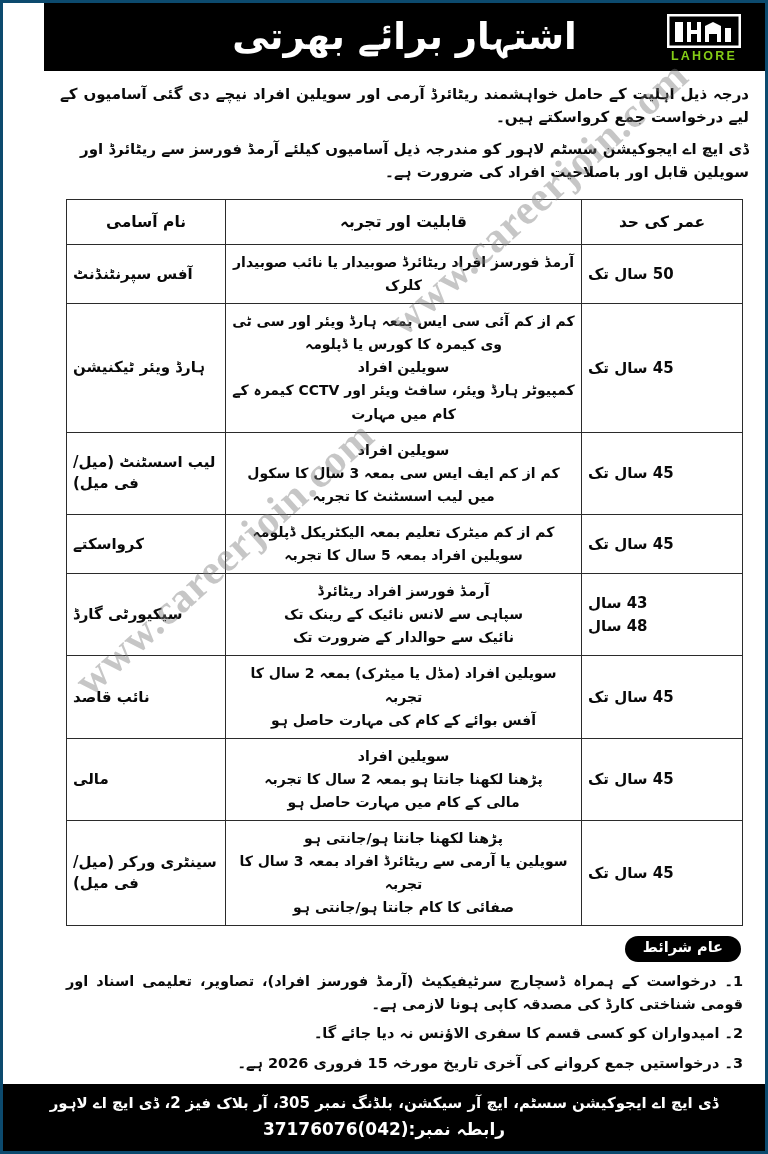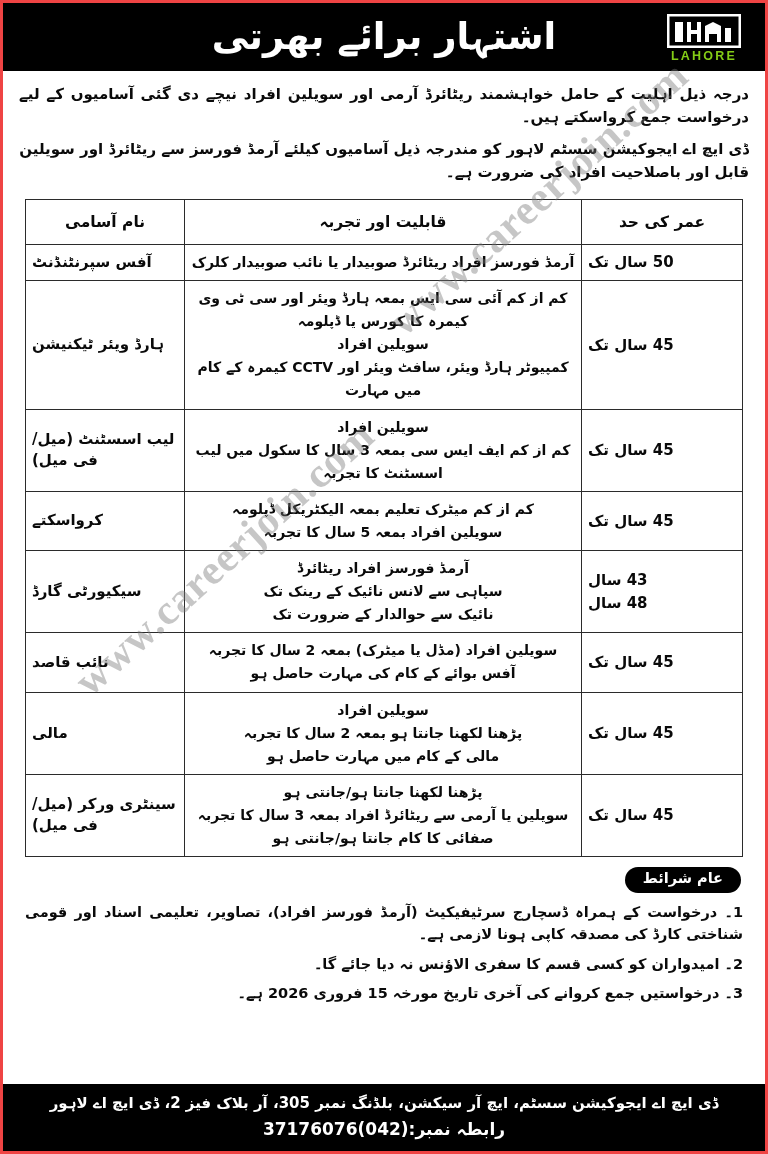--- a/index.html
+++ b/index.html
@@ -6,23 +6,24 @@
     margin: 0;
     padding: 0;
     background: #ffffff;
   }
   #page {
     position: relative;
     width: 768px;
     height: 1154px;
     background: #ffffff;
     box-sizing: border-box;
-    border: 3px solid #ef4444;
+    border: 3px solid #0c4a6e;
     overflow: hidden;
     font-family: "DejaVu Sans", "Liberation Sans", sans-serif;
+    padding-left: 41px;
   }
 
   
   .header-band {
     position: relative;
     height: 68px;
     background: #000000;
     display: flex;
     align-items: center;
     justify-content: center;

